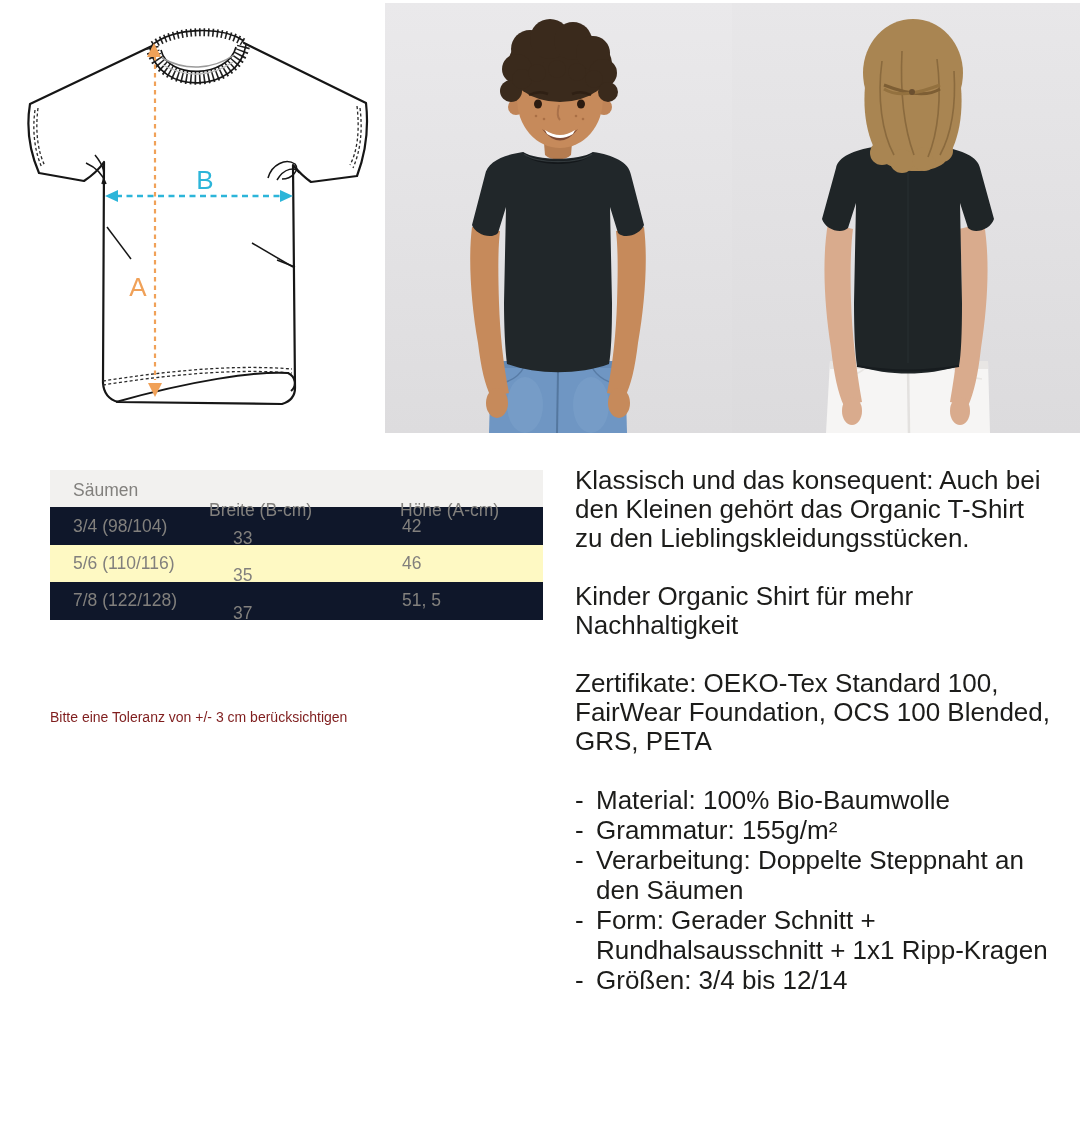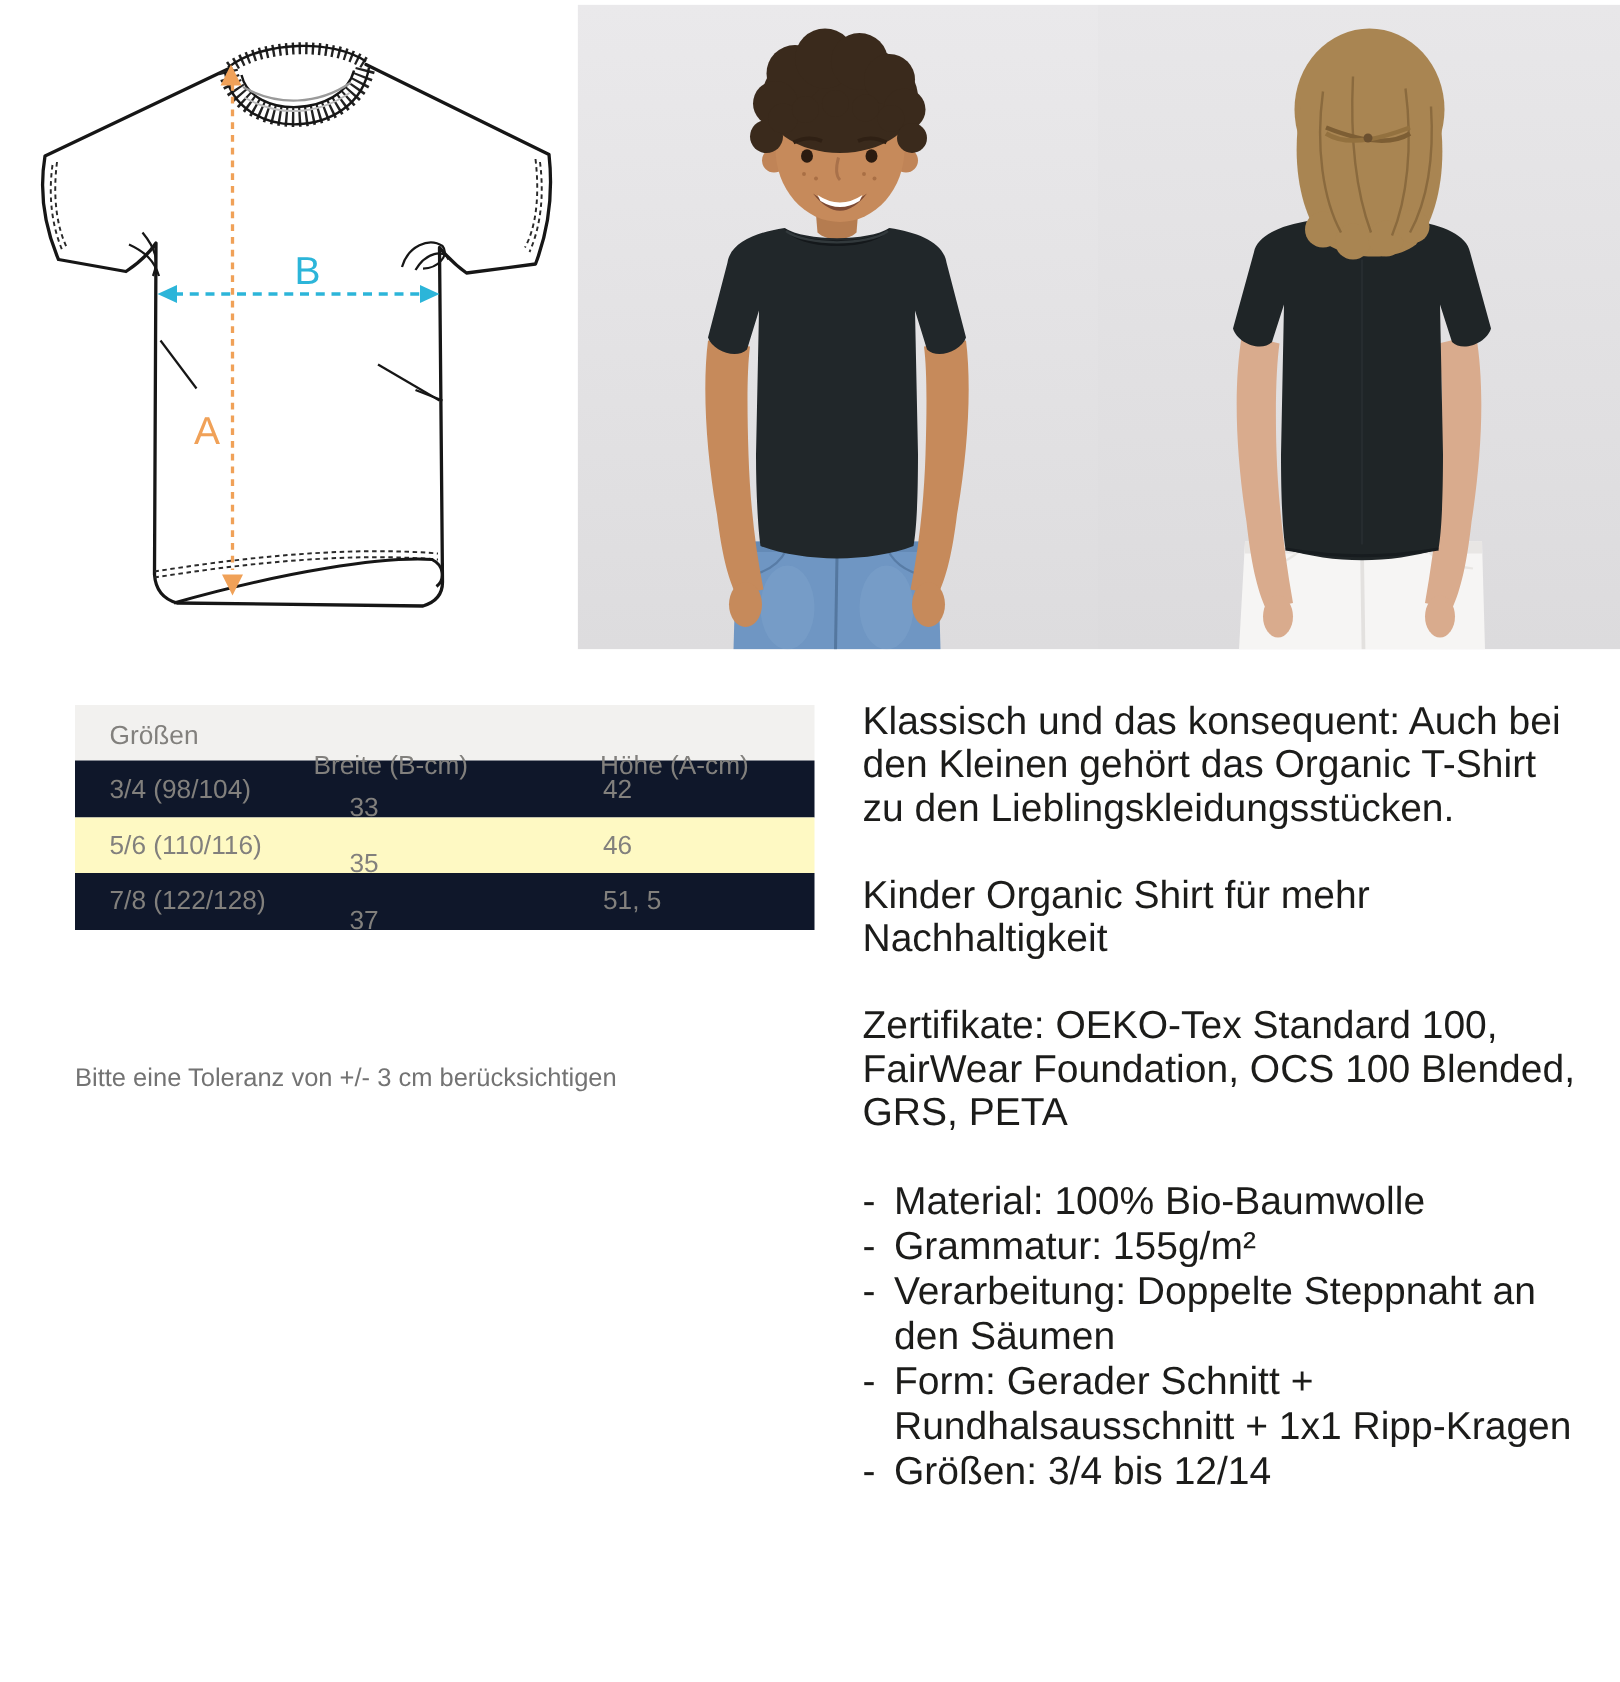--- a/index.html
+++ b/index.html
@@ -16,21 +16,21 @@
   .size-table{position:absolute;left:50px;top:470px;width:493px;font-size:17.5px;color:#82807d;}
   .trow{display:grid;grid-template-columns:159px 191px 143px;height:37.4px;align-items:center;}
   .trow>div{white-space:nowrap;overflow:hidden;}
   .trow>div:nth-child(1){padding-left:23px;}
   .trow.header{background:#f2f1ef;}
   .trow.r-dark{background:#0f172a;}
   .trow.r-light{background:#fef9c3;}
   .trow:not(.header)>div:nth-child(2){padding-left:24px;margin-top:25px;}
   .trow>div:nth-child(3){padding-left:2px;}
   .trow.header>div:nth-child(2),.trow.header>div:nth-child(3){padding-left:0;margin-top:40px;}
-  .tolerance{position:absolute;left:50px;top:709px;font-size:17px;color:#737373;}
+  .tolerance{position:absolute;left:50px;top:709px;font-size:14px;color:#7f1d1d;}
   
   .description{position:absolute;left:575px;top:466px;width:478px;font-size:26px;line-height:29px;color:#1c1c1a;}
   .description p{margin:0 0 29px 0;white-space:pre-line;hyphens:manual;}
   .spec-list{margin-top:6px;}
   .spec-item{display:flex;line-height:30px;}
   .spec-item .dash{width:21px;flex:0 0 21px;}
   .spec-item .txt{flex:1;}
   svg text{font-family:"Liberation Sans",sans-serif;}
 </style>
 </head>
@@ -208,21 +208,21 @@
         <path d="M222,68 C224,100 220,130 208,152" stroke="#8a6a3e" stroke-width="1.6" fill="none"></path>
         <path d="M152,82 C167,88 192,96 208,86" stroke="#7d5e34" stroke-width="3" fill="none"></path>
         <path d="M208,82 C192,88 168,96 152,86" stroke="#93713f" stroke-width="3" fill="none"></path>
         <circle cx="180" cy="89" r="3" fill="#6b5030"></circle>
       </g>
     </svg>
   </div>
 
   <div class="size-table">
     <div class="trow header">
-      <div>Größen</div>
+      <div>Säumen</div>
       <div>Breite (B-cm)</div>
       <div>Höhe (A-cm)</div>
     </div>
     <div class="trow r-dark">
       <div>3/4 (98/104)</div>
       <div>33</div>
       <div>42</div>
     </div>
     <div class="trow r-light">
       <div>5/6 (110/116)</div>

